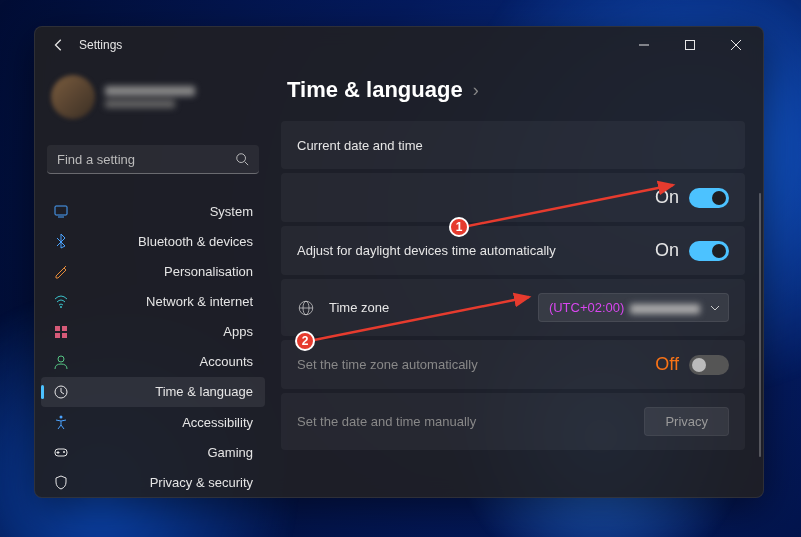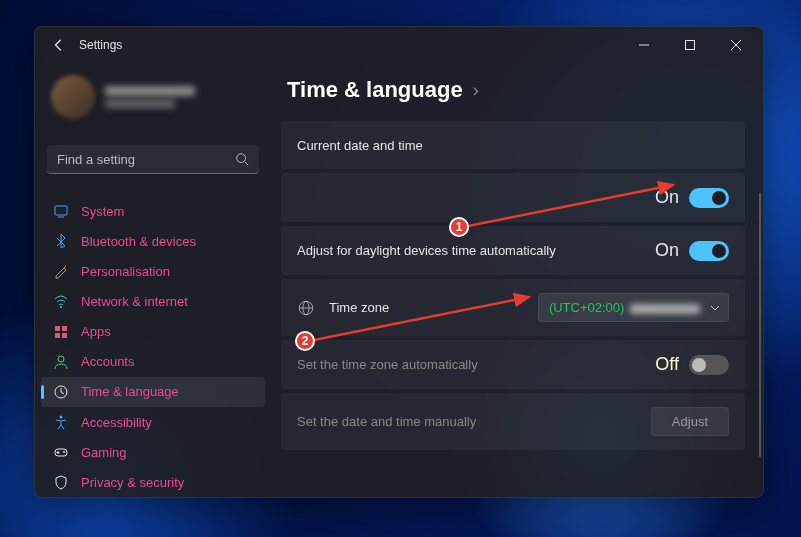--- a/index.html
+++ b/index.html
@@ -44,52 +44,52 @@
   border-bottom: 1px solid rgba(255,255,255,0.3);
   display:flex; align-items:center; padding: 0 10px; color:#ccc; font-size:13px; margin: 0 6px 10px 6px;
 }
 .searchbox input { flex:1; background:transparent; border:none; outline:none; color:#ccc; font-size:13px;}
 .searchbox input::placeholder { color:#bbb; }
 .search-icon { width:14px; height:14px; }
 
 .nav { display:flex; flex-direction:column; gap:1px; overflow-y:auto; }
 .nav-item {
   height: 34px; display:flex; align-items:center; gap:12px; padding: 0 12px;
-  color:#ec4899; font-size:13px; border-radius:4px; cursor:pointer; position:relative;
+  color:#e5e5e5; font-size:13px; border-radius:4px; cursor:pointer; position:relative;justify-content:space-between;
 }
 .nav-item.active { background: rgba(255,255,255,0.08); }
 .nav-item.active::before { content:""; position:absolute; left:0; top:8px; bottom:8px; width:3px; background:#4cc2ff; border-radius:2px;}
 .nav-icon { width:16px; height:16px; display:flex; align-items:center; justify-content:center; font-size:14px;}
 
 .main { flex:1; padding: 10px 18px 0 10px; overflow-y:auto; position:relative;}
 .breadcrumb { display:flex; align-items:center; gap:10px; color:#fff; font-size:22px; font-weight:600; margin: 4px 0 18px 6px;}
 .breadcrumb .sep { color:#888; font-size:18px; font-weight:400;}
 .cards { display:flex; flex-direction:column; gap:4px; position:relative;}
 .card {
   background: rgba(255,255,255,0.045); border-radius:4px; padding: 14px 16px;
   display:flex; align-items:center; color:#e6e6e6; font-size:13px; min-height:48px;
 }
 .card.dim { color:#888; }
 .card .label { flex: 0 0 auto; }
 .card .grow { flex:1; }
 .card .value { color:#e6e6e6; font-size:13px;}
 .card .state { margin-right:10px; font-size:18px;}
-.card.dim .state { color:#fef9c3; }
+.card.dim .state { color:#f97316; }
 
 .toggle { width:40px; height:20px; border-radius:10px; position:relative; cursor:pointer;}
 .toggle.on { background:#4cc2ff;}
 .toggle.off { background:#555;}
 .toggle .knob { position:absolute; top:3px; width:14px; height:14px; border-radius:50%; background:#1e1e22;}
 .toggle.on .knob { right:3px; background:#1e1e22;}
 .toggle.off .knob { left:3px; background:#bbb;}
 
 .tz-icon { width:18px; height:18px; margin-right:14px;}
 .tz-select {
   background: rgba(255,255,255,0.08); border-radius:4px; padding: 6px 28px 6px 10px;
-  font-size:13px; color:#22c55e; position:relative; min-width: 170px; cursor:pointer;
+  font-size:13px; color:#d946ef; position:relative; min-width: 170px; cursor:pointer;
   border:1px solid rgba(255,255,255,0.08);
 }
 .tz-select .chev { position:absolute; right:8px; top:50%; transform:translateY(-50%);}
 .tz-blur { display:inline-block; width:70px; height:10px; background:#aaa; filter:blur(3px); border-radius:2px; vertical-align:middle; margin-left:2px;}
 
 .btn {
   background: rgba(255,255,255,0.07); border-radius:4px; padding: 6px 20px;
   font-size:13px; color:#e6e6e6; cursor:pointer; border:1px solid rgba(255,255,255,0.06);
 }
 .card.dim .btn { color:#999; }
@@ -303,21 +303,21 @@
           <span class="grow"></span>
           <span class="state">Off</span>
           <div class="toggle off">
               <div class="knob"></div>
             </div>
         </div>
 
         <div class="card dim">
           <span class="label">Set the date and time manually</span>
           <span class="grow"></span>
-          <div class="btn">Adjust</div>
+          <div class="btn">Privacy</div>
         </div>
 
         <div class="annot" style="left:0;top:0;right:0;bottom:0;">
           <svg class="arrow" style="left:178px; top:58px;" width="220" height="52">
             <defs>
                 <marker id="ah1" markerWidth="8" markerHeight="8" refX="6" refY="3" orient="auto">
                   <path d="M0,0 L7,3 L0,6 Z" fill="#e63b2e"></path>
                 </marker>
               </defs>
             <line x1="4" y1="48" x2="214" y2="6" stroke="#e63b2e" stroke-width="2.5" marker-end="url(#ah1)"></line>

